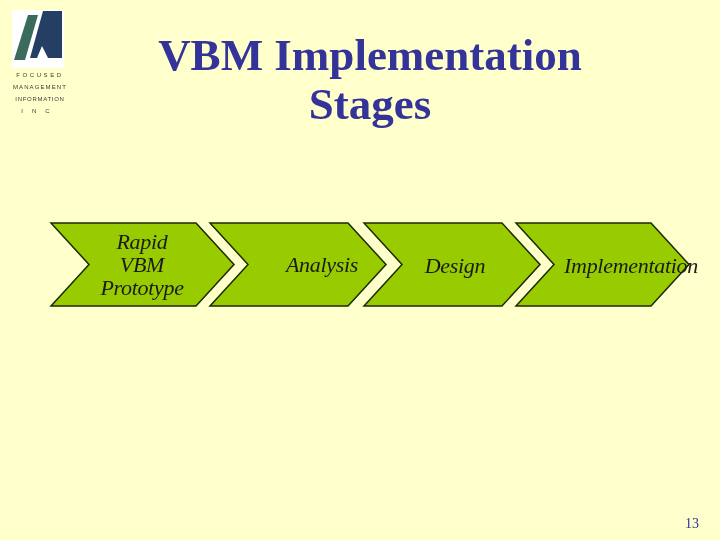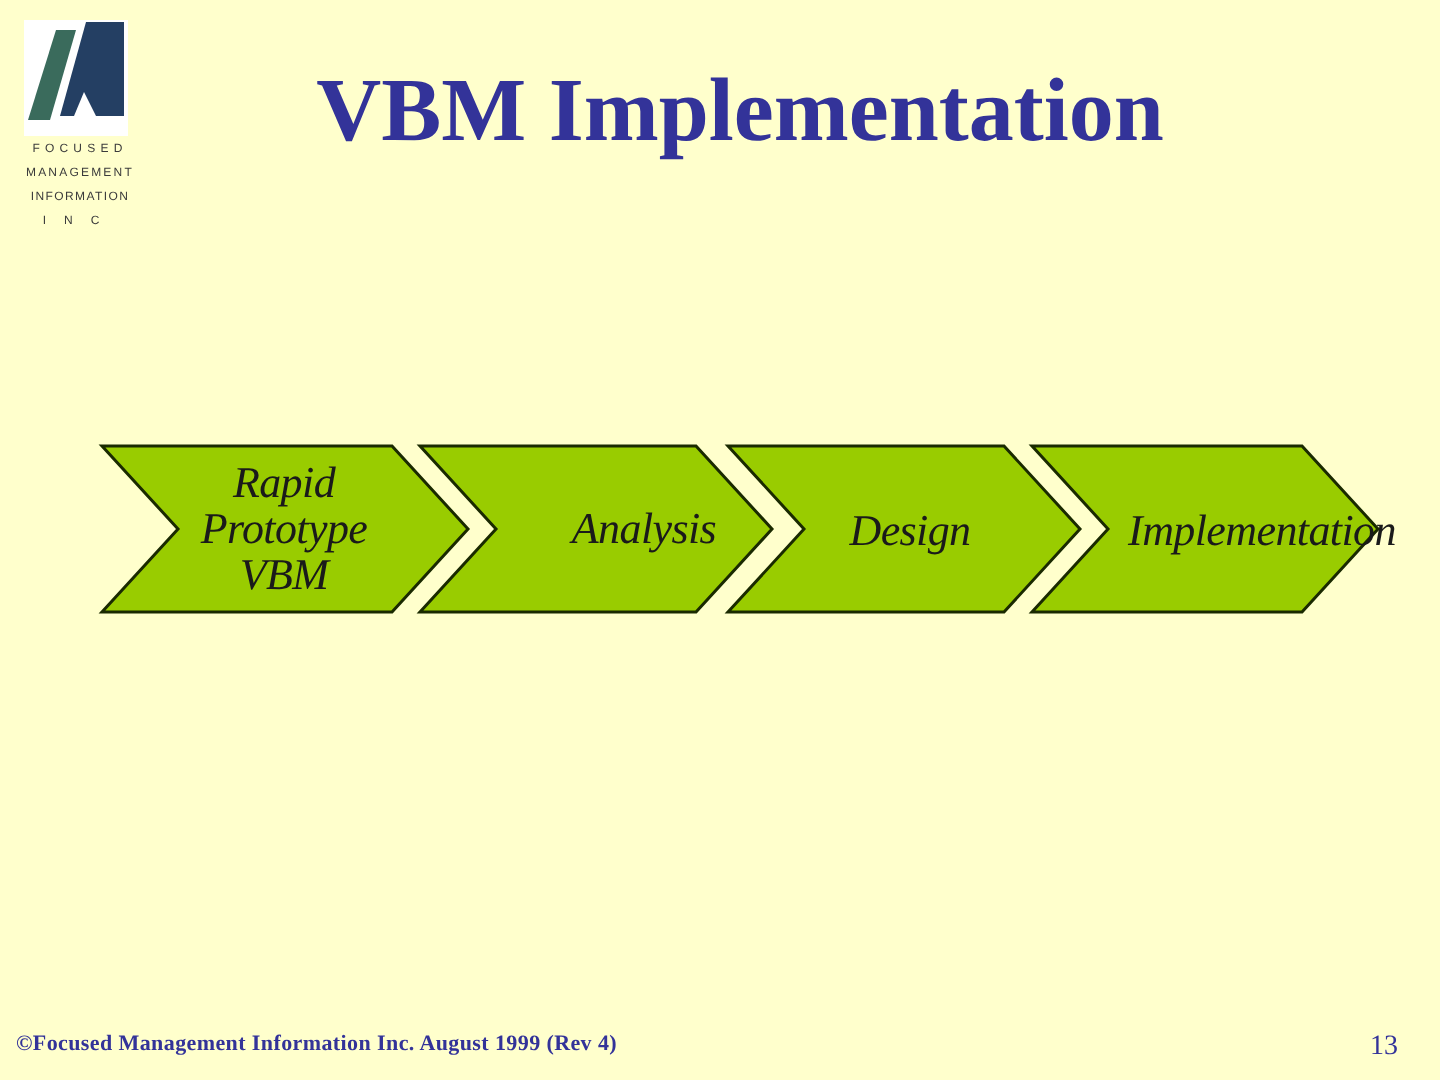--- a/index.html
+++ b/index.html
@@ -76,42 +76,42 @@
     <div class="logo-text">
       <div class="ll ll1">FOCUSED</div>
       <div class="ll ll2">MANAGEMENT</div>
       <div class="ll ll3">INFORMATION</div>
       <div class="ll ll4">INC</div>
     </div>
   </div>
 
   <div class="title">
     <div>VBM Implementation</div>
+    <div>Stages</div>
   </div>
 
   <div>
     <svg class="arrows-svg" width="660" height="90" viewBox="0 0 660 90">
       <polygon class="stage-shape" points="11,3 156,3 194,44.5 156,86 11,86 49,44.5"></polygon>
       <polygon class="stage-shape" points="170,3 308,3 346,44.5 308,86 170,86 208,44.5"></polygon>
       <polygon class="stage-shape" points="324,3 462,3 500,44.5 462,86 324,86 362,44.5"></polygon>
       <polygon class="stage-shape" points="476,3 611,3 649,44.5 611,86 476,86 514,44.5"></polygon>
     </svg>
 
     <div class="stage-label" id="stage-label-1">
       <div>Rapid</div>
+      <div>VBM</div>
       <div>Prototype</div>
-      <div>VBM</div>
     </div>
     <div class="stage-label" id="stage-label-2">
       <div>Analysis</div>
     </div>
     <div class="stage-label" id="stage-label-3">
       <div>Design</div>
     </div>
     <div class="stage-label" id="stage-label-4">
       <div>Implementation</div>
     </div>
   </div>
 
-  <div class="footer">©Focused Management Information Inc. August 1999 (Rev 4)</div>
   <div class="page-number">13</div>
 
 </div>
 
 </body></html>

